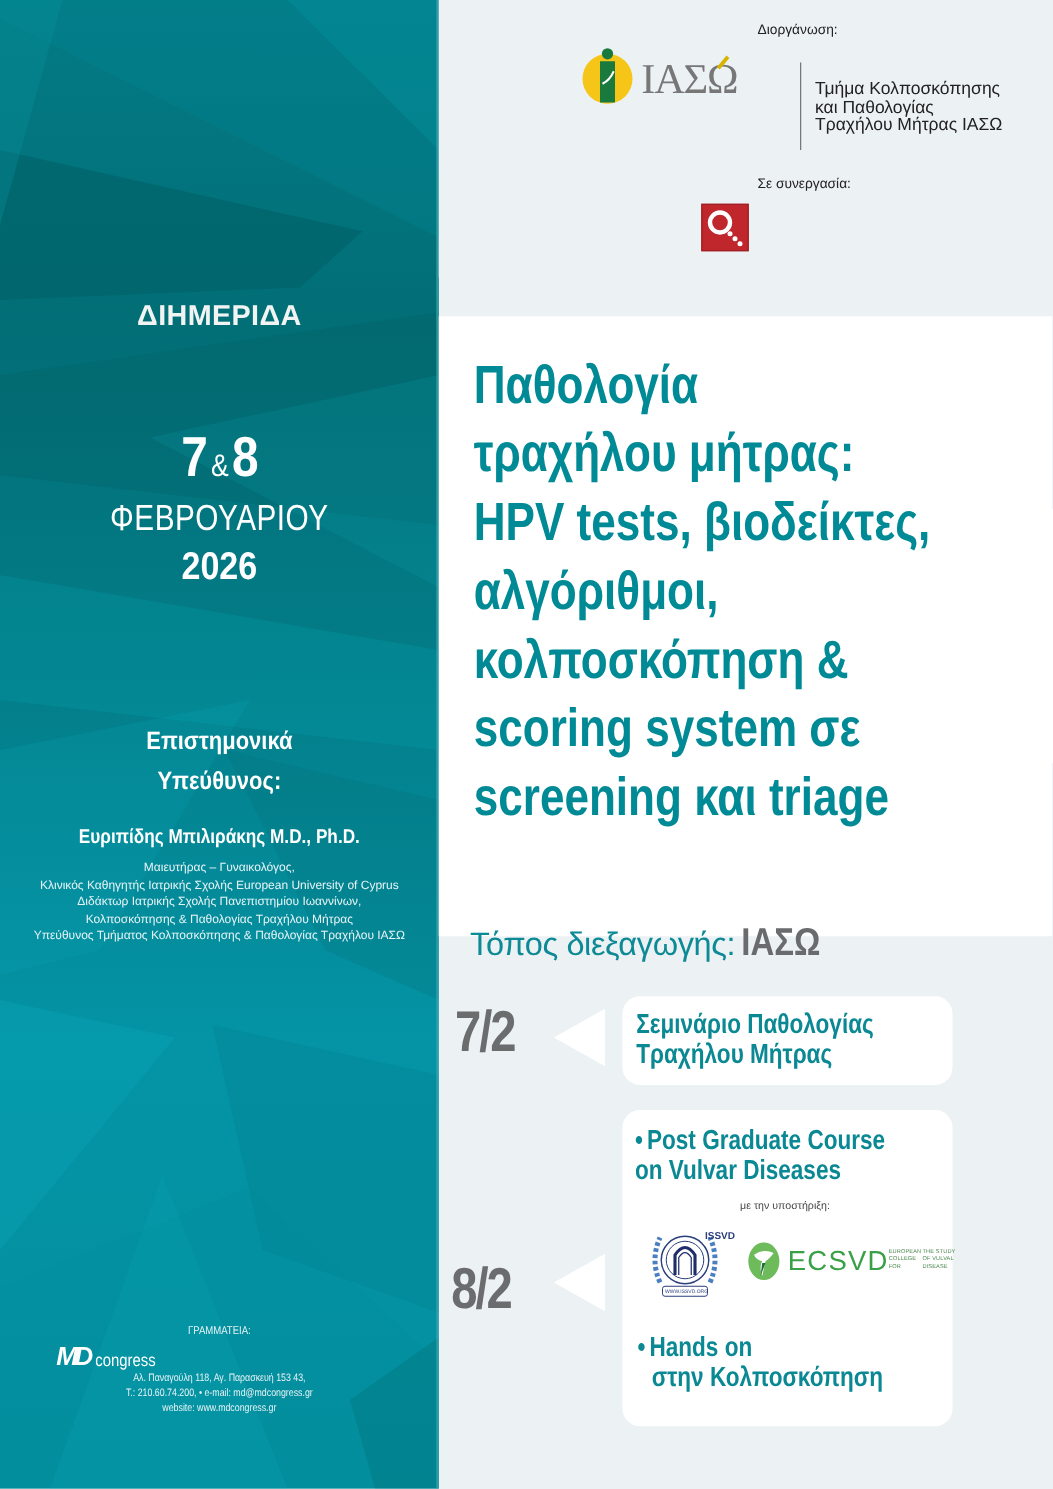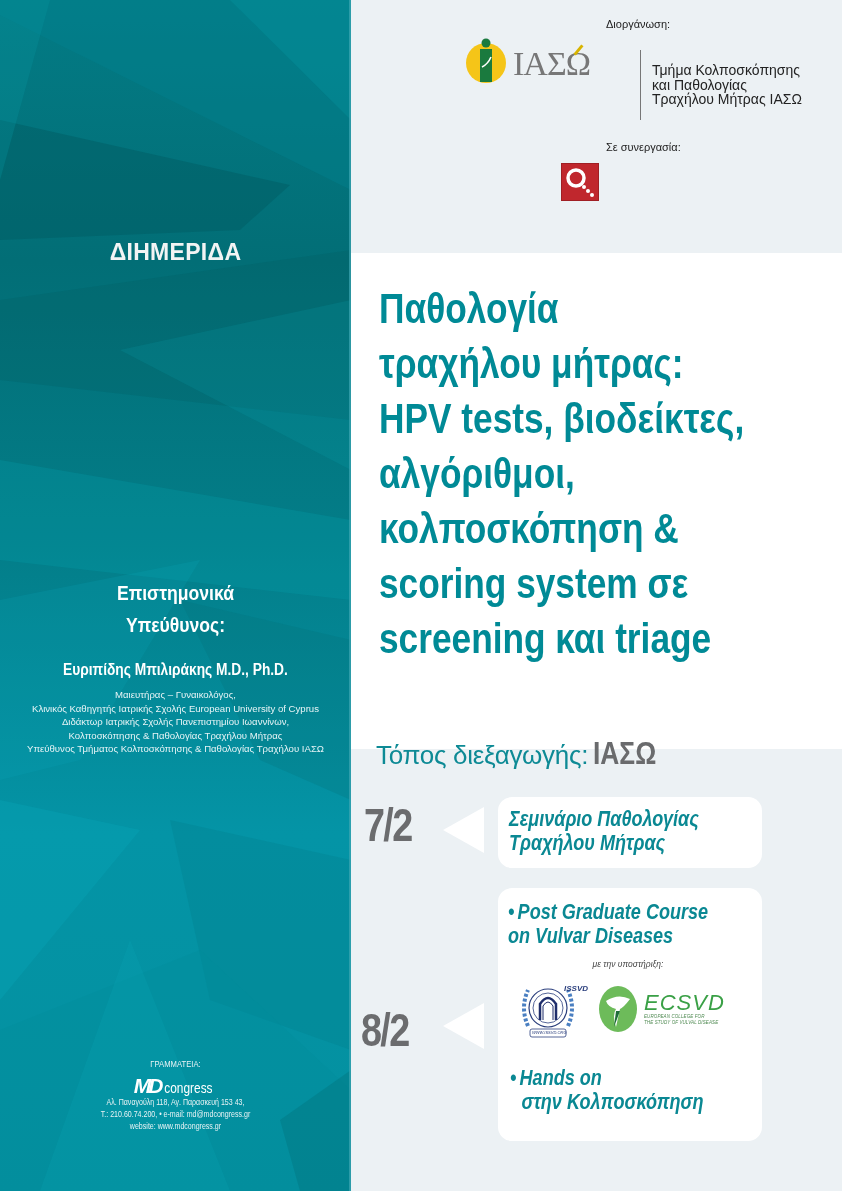--- a/index.html
+++ b/index.html
@@ -22,21 +22,21 @@
   .dates-line .amp { font-size: 25px; font-weight: normal; margin: 0 4px; }
   .month-line { font-size: 29px; line-height: 36px; transform: scaleX(.82); letter-spacing: .5px; }
   .year-line { font-weight: bold; font-size: 31px; line-height: 40px; transform: scaleX(.88); }
 
   .resp-heading { position: absolute; top: 577px; width: 100%; font-weight: bold; font-size: 20px; line-height: 32px; transform: scaleX(.88); }
   .resp-name { position: absolute; top: 660px; width: 100%; font-weight: bold; font-size: 16px; line-height: 20px; transform: scaleX(.86); }
   .resp-bio { position: absolute; top: 688px; width: 100%; font-size: 9.6px; line-height: 13.6px; color: #e6f4f6; }
 
   .secretariat { position: absolute; top: 1058px; width: 100%; }
   .secr-label { font-size: 9px; line-height: 12px; transform: scaleX(.85); color: #e8f3f5; }
-  .md-logo { margin-top: 6px; height: 20px; display: flex; justify-content: center; align-items: flex-end; }
+  .md-logo { margin-top: 6px; height: 20px; display: flex; justify-content: flex-start; align-items: flex-end; margin-left: 45px; }
   .md-logo .md { font-weight: bold; font-style: italic; font-size: 21px; letter-spacing: -3px; line-height: 20px; color: #fff; }
   .md-logo .cong { font-size: 14px; line-height: 16px; transform: scaleX(.85); margin-left: 0px; color: #fff; }
   .secr-line { font-size: 8.6px; line-height: 12px; transform: scaleX(.82); color: #e8f3f5; }
 
   
   .header-area { position: absolute; left: 351px; top: 0; width: 491px; height: 222px; background: #ecf1f4; }
   .organizer-label { position: absolute; left: 255px; top: 18px; font-size: 11px; color: #222; }
   .iaso-logo { position: absolute; left: 112px; top: 37px; width: 130px; height: 50px; }
   .iaso-desc { position: absolute; left: 64px; top: 86px; width: 210px; text-align: center; font-weight: bold; font-size: 8.1px; line-height: 11.7px; color: #555; letter-spacing: -.1px; }
   .header-vline { position: absolute; left: 289px; top: 50px; width: 1px; height: 70px; background: #777; }
@@ -50,26 +50,26 @@
   .main-title { position: absolute; left: 28px; top: 28px; width: 460px; font-family: "Liberation Sans Narrow", "Liberation Sans", sans-serif; font-weight: bold; font-size: 43px; line-height: 55px; color: #008a96; transform-origin: left top; transform: scaleX(.82); white-space: nowrap; }
 
   
   .venue { position: absolute; left: 376px; top: 736px; white-space: nowrap; }
   .venue-label { font-size: 26px; color: #0d8a95; letter-spacing: -.3px; }
   .venue-value { font-size: 31px; font-weight: bold; color: #6a6b6d; transform: scaleX(.85); display: inline-block; transform-origin: left center; }
 
   
   .day-label { position: absolute; font-weight: bold; font-size: 46px; color: #6b6c6e; letter-spacing: -2px; transform: scaleX(.82); transform-origin: left center; }
   .arrow { position: absolute; width: 0; height: 0; border-top: 23px solid transparent; border-bottom: 23px solid transparent; border-right: 41px solid #ffffff; }
-  .card { position: absolute; background: #ffffff; border-radius: 14px; font-style: italic; }
+  .card { position: absolute; background: #ffffff; border-radius: 14px; }
   .card-title { font-weight: bold; font-size: 22px; line-height: 24px; color: #0a8893; transform: scaleX(.82); transform-origin: left top; white-space: nowrap; }
   .bullet { display: inline-block; margin-right: 4px; }
   .support-label { font-size: 8.5px; color: #444; text-align: center; }
   .logos-row { display: flex; align-items: center; gap: 16px; }
-  .ecsvd-text { display: flex; flex-direction: column; }
+  .ecsvd-text { display: flex; flex-direction: row; }
   .ecsvd-name { font-size: 22px; color: #3aa046; letter-spacing: 1px; line-height: 22px; }
   .ecsvd-sub { font-size: 4.5px; color: #4f8a52; line-height: 6px; letter-spacing: .1px; }
 </style>
 </head>
 <body>
 
 <div class="left-panel">
   <svg class="facets" width="351" height="1191" viewBox="0 0 351 1191">
     <polygon points="0,15 351,190 351,0 0,0" fill="#038592" opacity=".35"></polygon>
     <polygon points="0,120 290,185 240,230 0,240" fill="#025f66" opacity=".55"></polygon>
@@ -86,20 +86,27 @@
     <polygon points="40,1191 130,940 230,1191" fill="#0aa9b9" opacity=".2"></polygon>
     <polygon points="280,1120 351,1070 351,1191 300,1191" fill="#02727c" opacity=".4"></polygon>
   </svg>
   <div class="divider-line"></div>
 
   <div class="lp-content">
     <div class="event-type">
       <div>ΔΙΗΜΕΡΙΔΑ</div>
     </div>
 
+    <div class="event-dates">
+      <div class="dates-line">
+        <span>7</span><span class="amp">&amp;</span><span>8</span>
+      </div>
+      <div class="month-line">ΦΕΒΡΟΥΑΡΙΟΥ</div>
+      <div class="year-line">2026</div>
+    </div>
 
     <div class="resp-heading">
       <div>Επιστημονικά</div>
       <div>Υπεύθυνος:</div>
     </div>
     <div class="resp-name">Ευριπίδης Μπιλιράκης M.D., Ph.D.</div>
     <div class="resp-bio">
       <div>Μαιευτήρας – Γυναικολόγος,</div>
       <div>Κλινικός Καθηγητής Ιατρικής Σχολής European University of Cyprus</div>
       <div>Διδάκτωρ Ιατρικής Σχολής Πανεπιστημίου Ιωαννίνων,</div>

